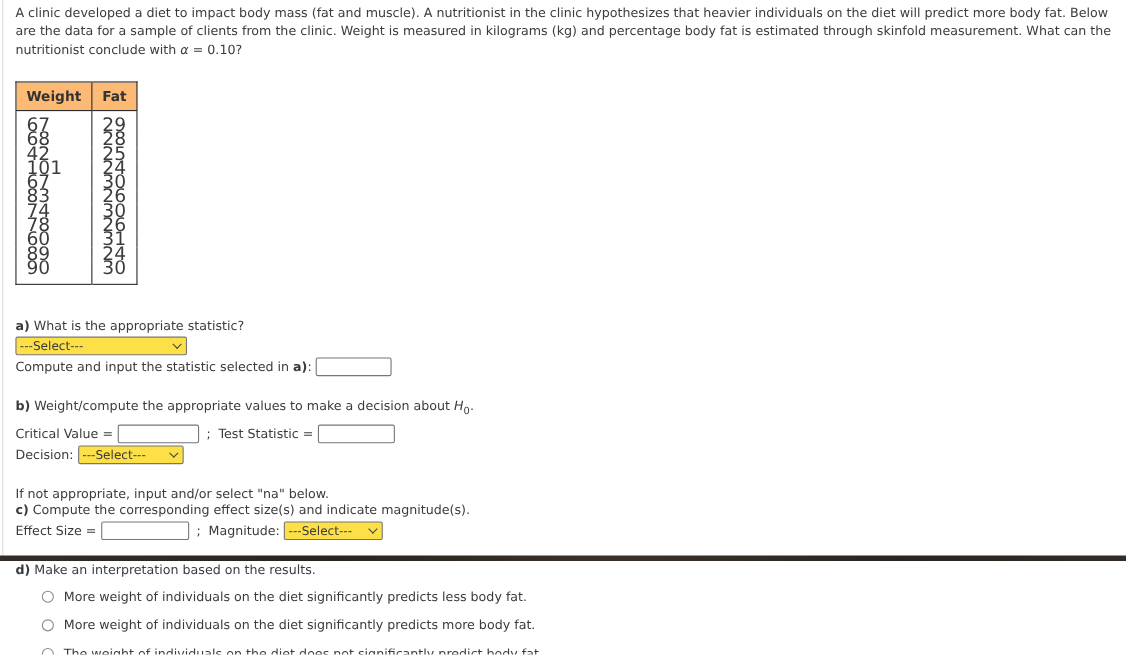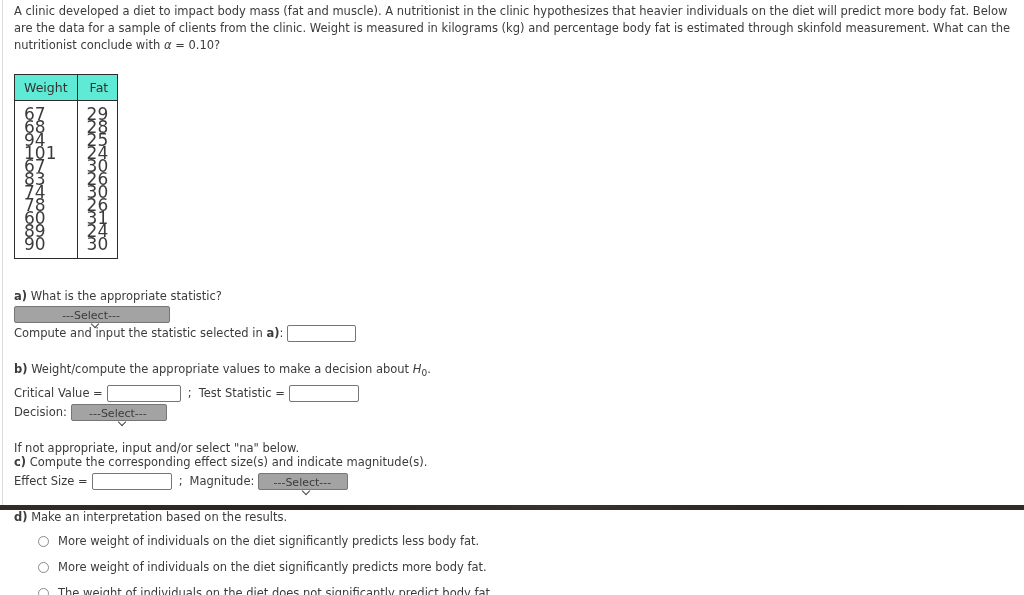--- a/index.html
+++ b/index.html
@@ -24,39 +24,39 @@
   .content { position: relative; padding: 3px 10px 0 14px; }
 
   .question-text { width: 1004px; line-height: 17px; }
   .italic { font-style: italic; }
   .bold { font-weight: bold; }
   sub { font-size: 9px; vertical-align: sub; }
 
   
   table.data-table { border-collapse: collapse; margin-top: 20px; border: 1px solid #2b2b2b; }
   .data-table th {
-    font-weight: normal; font-size: 12.5px; color: #333;
+    font-weight: bold; font-size: 12.5px; color: #333;
     padding: 5px 9px; border-bottom: 1px solid #2b2b2b;
-    background: #5eead4; text-align: right;
+    background: #fdba74; text-align: right;
   }
   .data-table th:first-child, .data-table td:first-child { border-right: 1px solid #2b2b2b; }
   .data-table td { text-align: left; padding: 0 9px; line-height: 13px; font-size: 17px; }
   .data-table tbody tr:first-child td { padding-top: 7px; }
   .data-table tbody tr:last-child td { padding-bottom: 7px; }
 
   .section { margin-top: 20px; }
   .section-heading { line-height: 14px; }
   .row { display: flex; align-items: center; margin-top: 4px; line-height: 17px; }
 
   
   .select-box {
     display: inline-flex; align-items: center; justify-content: space-between;
-    border: 1px solid #767676; border-radius: 2px; background: #a3a3a3;
+    border: 1px solid #767676; border-radius: 2px; background: #fde047;
     height: 17px; padding: 0 5px 0 3px; cursor: default;
-    font-size: 11px; color: #3b3b3b; flex-direction: column;
+    font-size: 11px; color: #3b3b3b;
   }
   .select-box .chev {
     width: 6px; height: 6px; margin-left: 8px; margin-top: -3px;
     border-right: 1.6px solid #444; border-bottom: 1.6px solid #444;
     transform: rotate(45deg); flex: 0 0 auto;
   }
   .w-select-a { width: 156px; }
   .w-select-decision { width: 96px; }
   .w-select-magnitude { width: 90px; }
 
@@ -102,21 +102,21 @@
       <tbody>
           <tr>
             <td>67</td>
             <td>29</td>
           </tr>
           <tr>
             <td>68</td>
             <td>28</td>
           </tr>
           <tr>
-            <td>94</td>
+            <td>42</td>
             <td>25</td>
           </tr>
           <tr>
             <td>101</td>
             <td>24</td>
           </tr>
           <tr>
             <td>67</td>
             <td>30</td>
           </tr>

